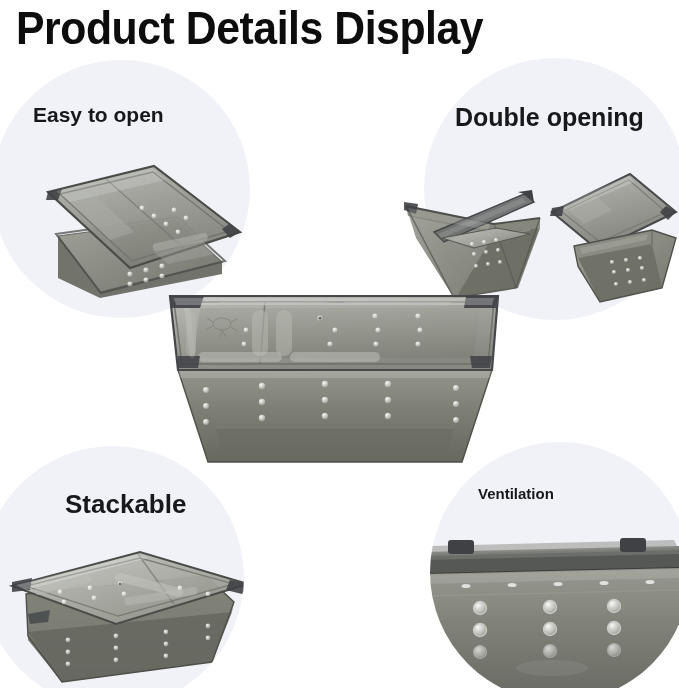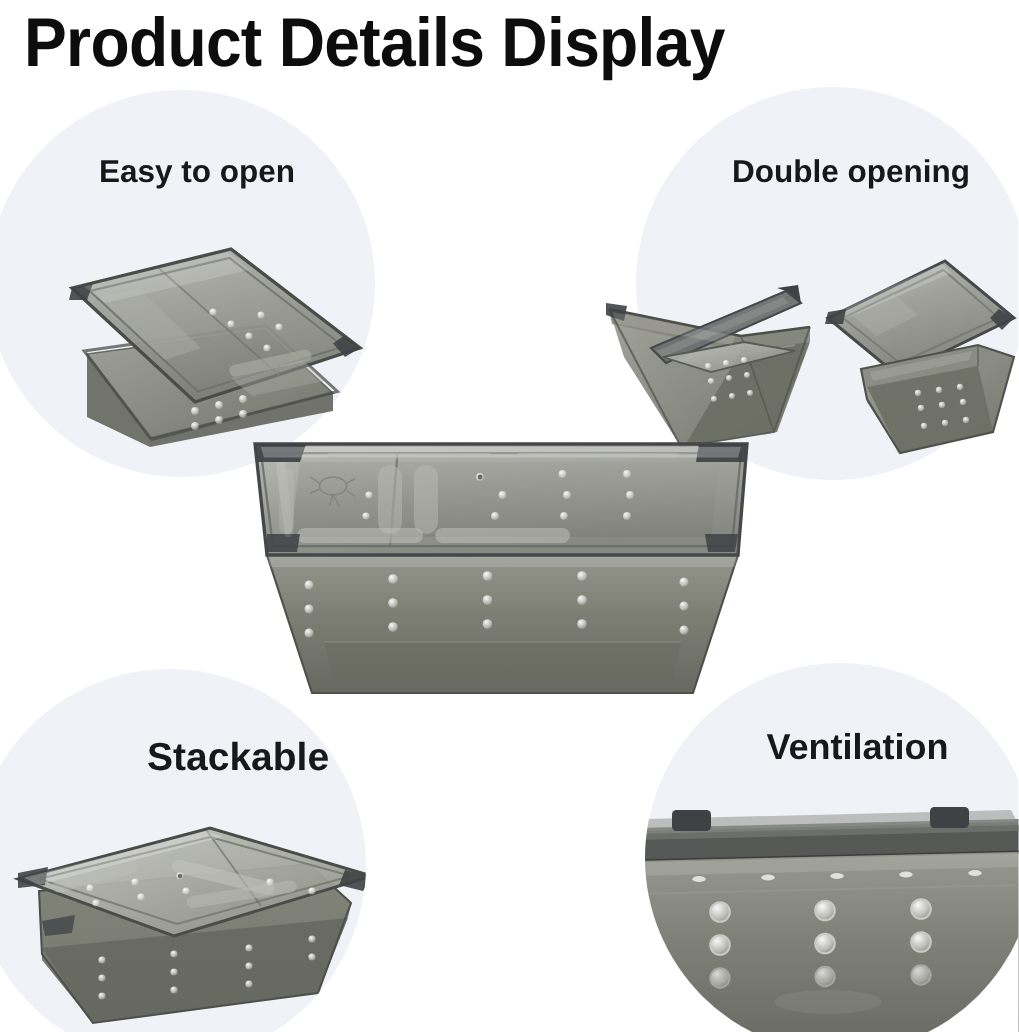--- a/index.html
+++ b/index.html
@@ -24,26 +24,25 @@
   .circle{position:absolute;border-radius:50%;background:#f1f2f8;}
   .c-tl{left:-8px;top:60px;width:258px;height:258px;}
   .c-tr{left:424px;top:58px;width:262px;height:262px;}
   .c-bl{left:-18px;top:446px;width:262px;height:262px;}
   .c-br{left:430px;top:442px;width:260px;height:260px;}
 
   
   .label{
     position:absolute;font-weight:700;color:#17181a;
     white-space:nowrap;
-    margin-left:33px;
   }
   .lb-easy{left:33px;top:103px;font-size:21px;}
-  .lb-double{left:455px;top:103px;font-size:21px;}
+  .lb-double{left:455px;top:103px;font-size:25px;}
   .lb-stack{left:65px;top:489px;font-size:26px;}
-  .lb-vent{left:478px;top:485px;font-size:24px;text-align:center;}
+  .lb-vent{left:478px;top:485px;font-size:15px;text-align:center;}
 
   
   .art{position:absolute;}
   .art svg{display:block;overflow:visible;}
   .a-easy{left:26px;top:158px;width:240px;height:140px;}
   .a-double-l{left:398px;top:176px;width:150px;height:128px;}
   .a-double-r{left:534px;top:168px;width:148px;height:140px;}
   .a-main{left:160px;top:278px;width:350px;height:190px;}
   .a-stack{left:-2px;top:536px;width:270px;height:152px;}
   .a-vent{left:424px;top:528px;width:256px;height:160px;}

